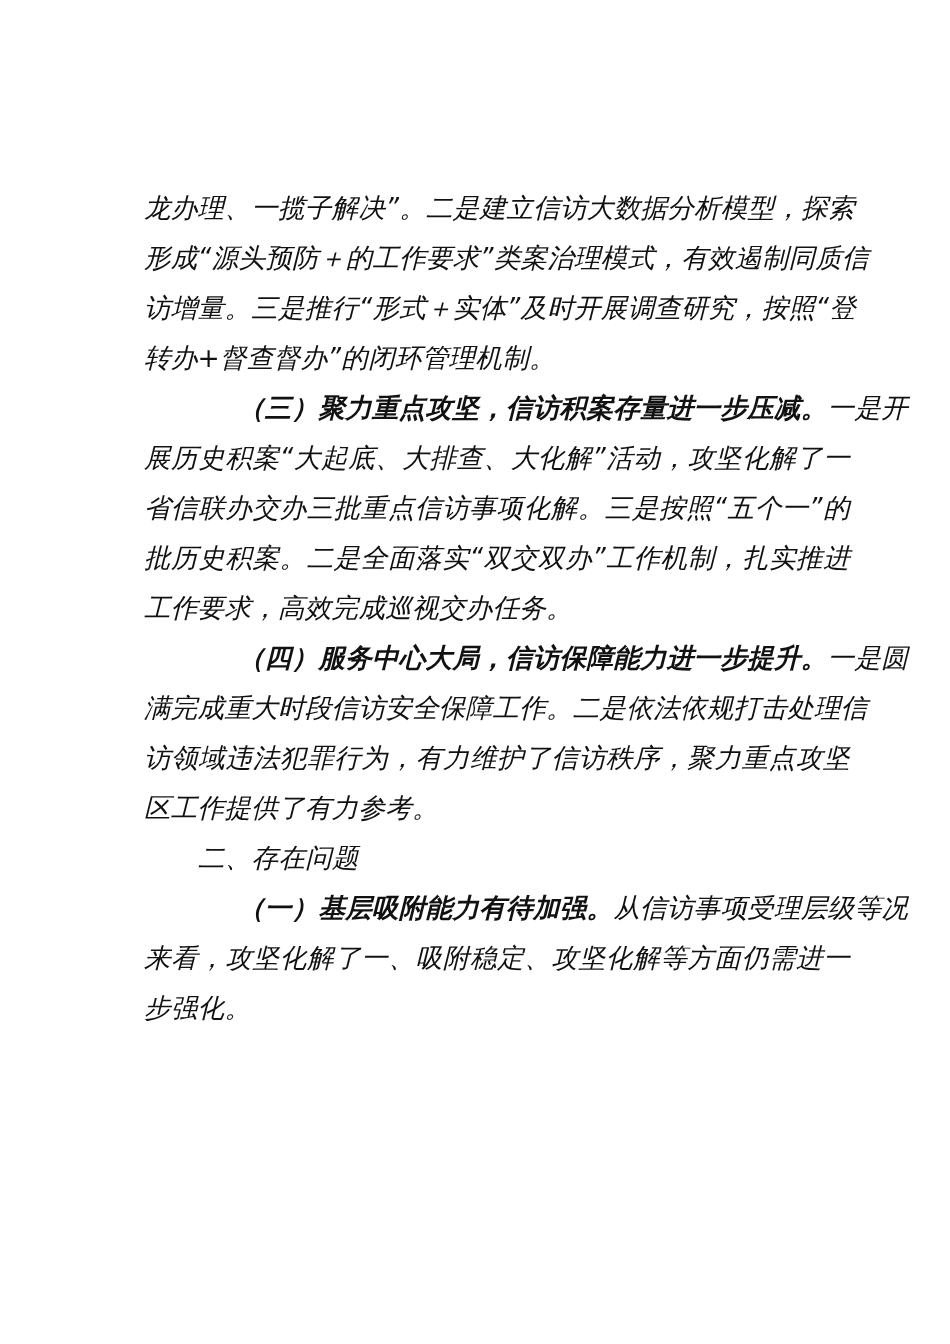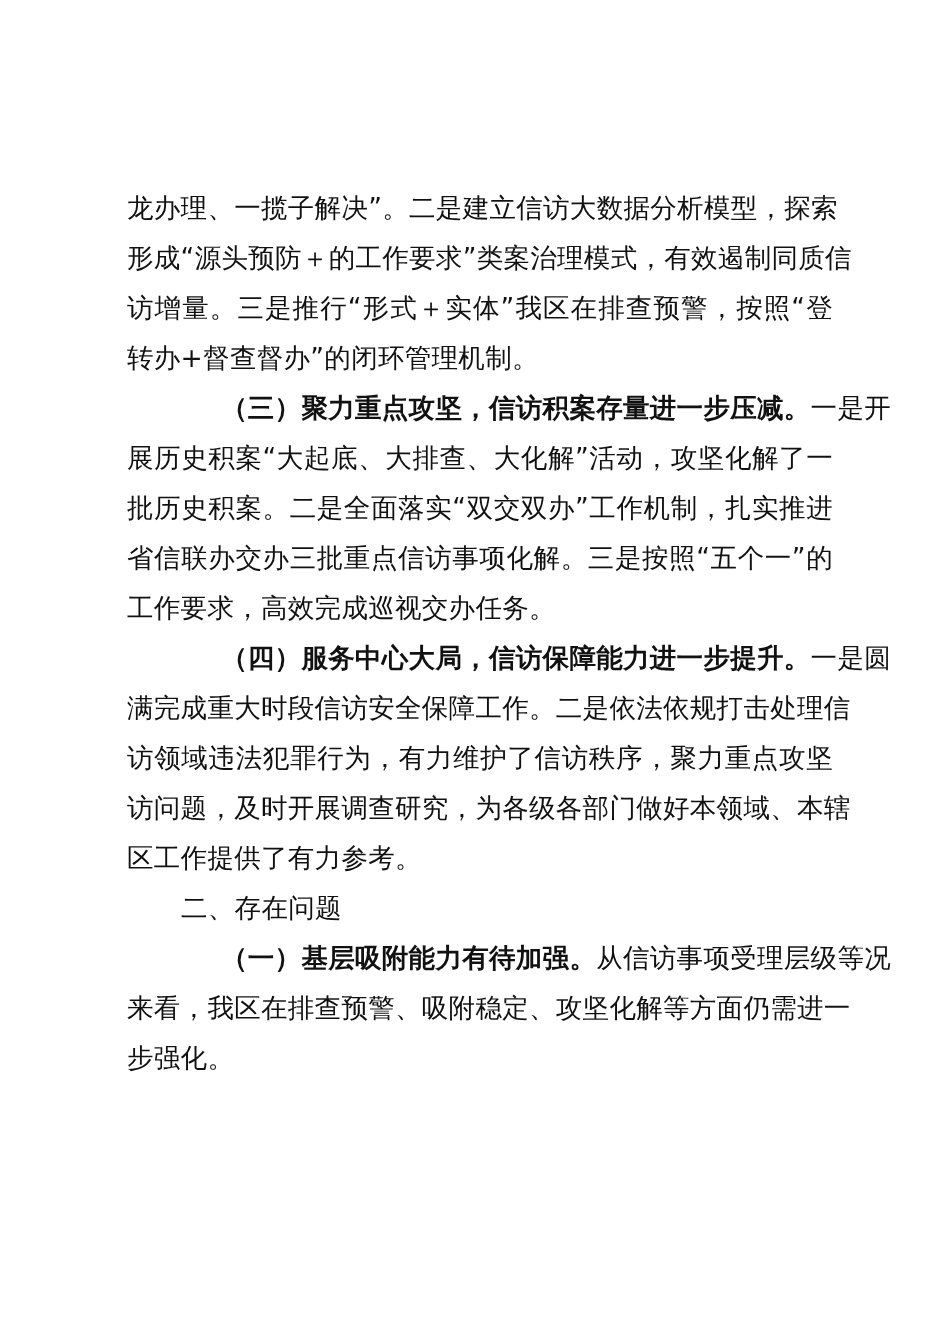--- a/index.html
+++ b/index.html
@@ -10,23 +10,24 @@
     body {
       width: 950px;
       height: 1344px;
       position: relative;
       overflow: hidden;
       font-family: "DejaVu Sans", "Liberation Sans", sans-serif;
       color: #111111;
     }
     .page {
       position: absolute;
-      left: 127px;
+      left: 144px;
       top: 183px;
       width: 706px;
+      font-style: italic;
     }
     .line {
       height: 50px;
       line-height: 50px;
       font-size: 26.5px;
       white-space: nowrap;
       letter-spacing: 0.3px;
       text-align: justify;
       text-align-last: justify;
     }
@@ -42,43 +43,42 @@
     }
   </style>
 </head>
 <body>
 
 <div class="page">
 
   <div>
     <div class="line">龙办理、一揽子解决”。二是建立信访大数据分析模型，探索</div>
     <div class="line">形成“源头预防＋的工作要求”类案治理模式，有效遏制同质信</div>
-    <div class="line">访增量。三是推行“形式＋实体”我区在排查预警，按照“登</div>
+    <div class="line">访增量。三是推行“形式＋实体”及时开展调查研究，按照“登</div>
     <div class="line last">转办+督查督办”的闭环管理机制。</div>
   </div>
 
   <div>
     <div class="line indent"><span class="bold">（三）聚力重点攻坚，信访积案存量进一步压减。</span><span>一是开</span></div>
     <div class="line">展历史积案“大起底、大排查、大化解”活动，攻坚化解了一</div>
+    <div class="line">省信联办交办三批重点信访事项化解。三是按照“五个一”的</div>
     <div class="line">批历史积案。二是全面落实“双交双办”工作机制，扎实推进</div>
-    <div class="line">省信联办交办三批重点信访事项化解。三是按照“五个一”的</div>
     <div class="line last">工作要求，高效完成巡视交办任务。</div>
   </div>
 
   <div>
     <div class="line indent"><span class="bold">（四）服务中心大局，信访保障能力进一步提升。</span><span>一是圆</span></div>
     <div class="line">满完成重大时段信访安全保障工作。二是依法依规打击处理信</div>
     <div class="line">访领域违法犯罪行为，有力维护了信访秩序，聚力重点攻坚</div>
-    <div class="line">访问题，及时开展调查研究，为各级各部门做好本领域、本辖</div>
     <div class="line last">区工作提供了有力参考。</div>
   </div>
 
   <div>
     <div class="line indent last">二、存在问题</div>
   </div>
 
   <div>
     <div class="line indent"><span class="bold">（一）基层吸附能力有待加强。</span><span>从信访事项受理层级等况</span></div>
-    <div class="line">来看，我区在排查预警、吸附稳定、攻坚化解等方面仍需进一</div>
+    <div class="line">来看，攻坚化解了一、吸附稳定、攻坚化解等方面仍需进一</div>
     <div class="line last">步强化。</div>
   </div>
 
 </div>
 
 </body></html>

